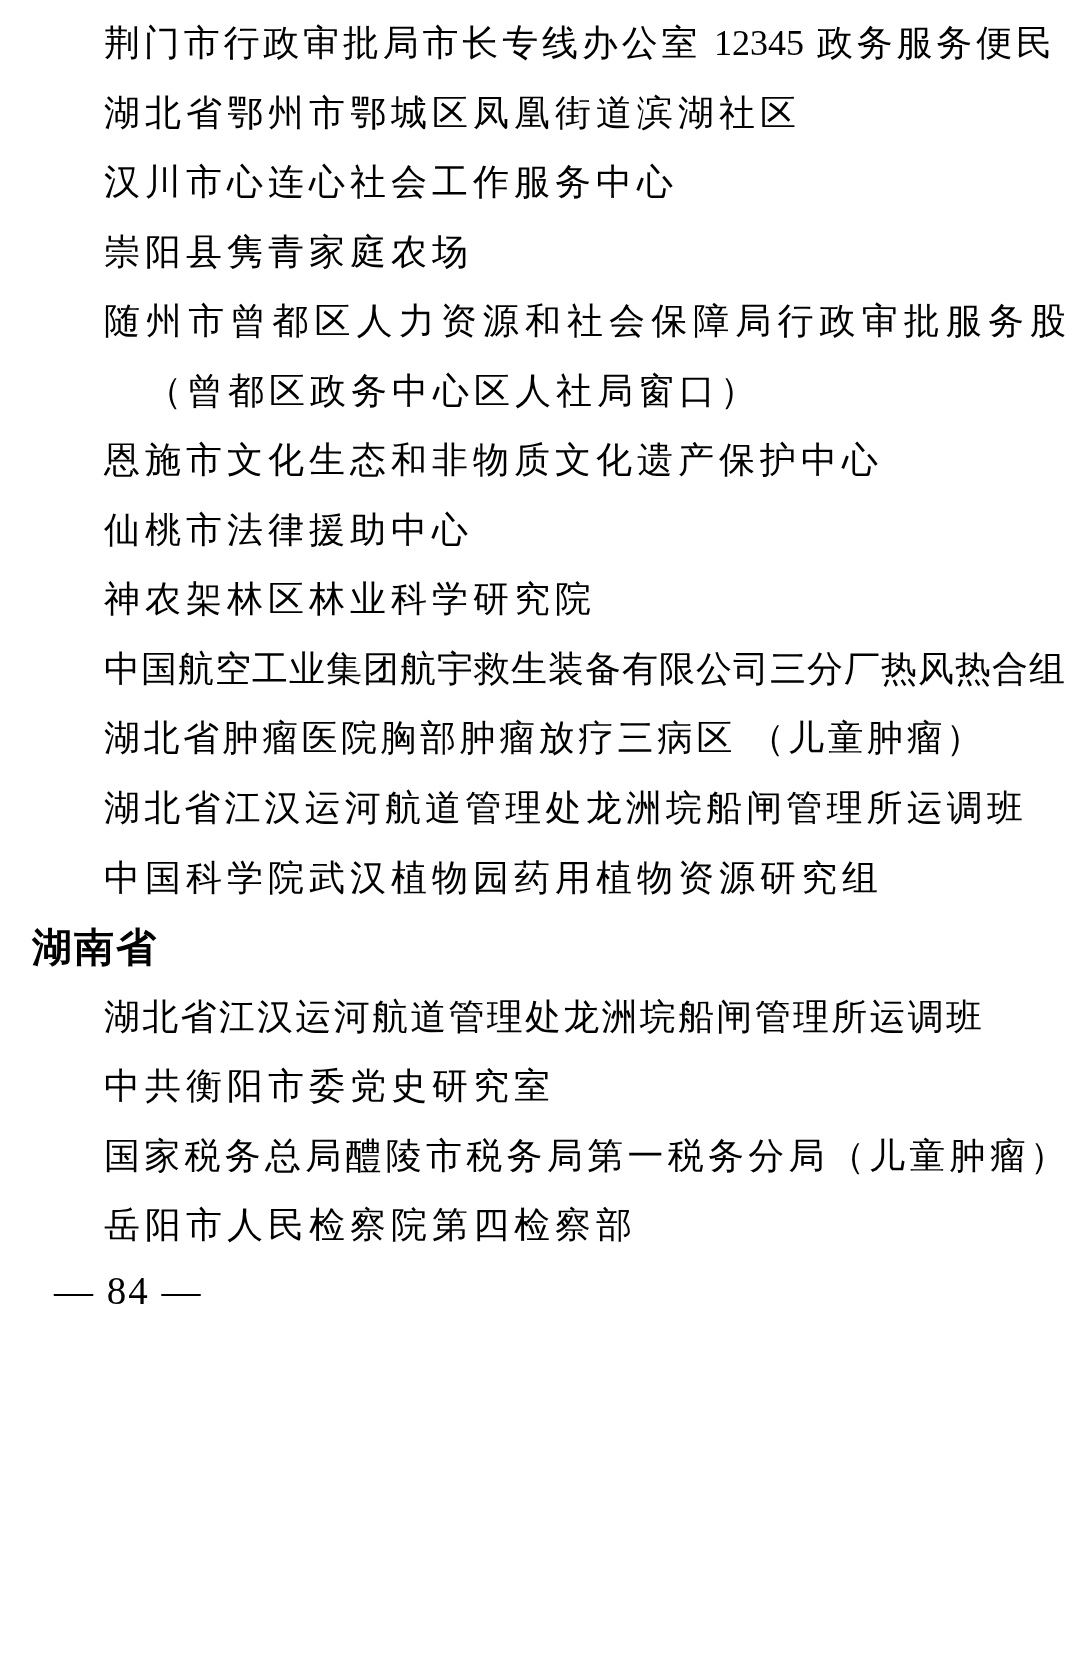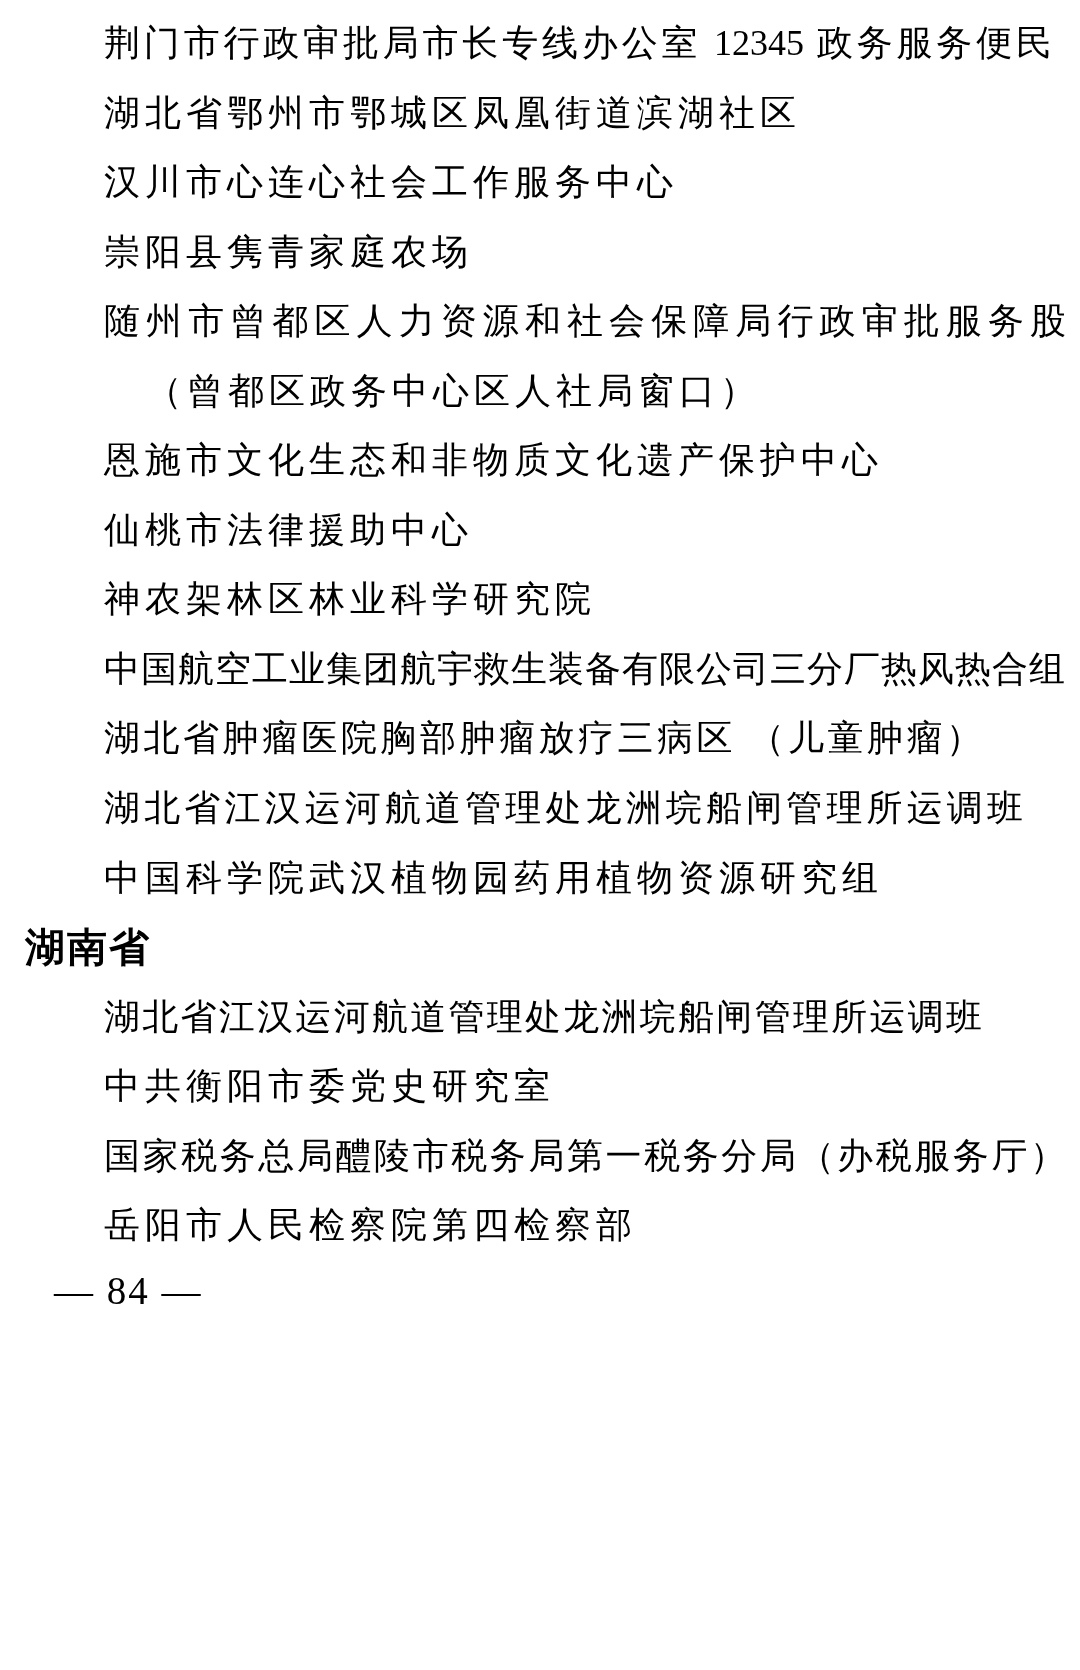--- a/index.html
+++ b/index.html
@@ -30,21 +30,21 @@
   
   .line.entry {
     margin-left: 104px;
   }
   
   .line.continuation {
     margin-left: 146px;
   }
   
   .line.heading {
-    margin-left: 25px;
+    margin-left: 32px;
     font-weight: bold;
     font-size: 40px;
     letter-spacing: 2px;
   }
   
   .line.spread-full, .line.spread-wide, .line.spread-long, .line.spread-medium {
     white-space: normal;
     text-align: justify;
     text-align-last: justify;
     letter-spacing: 0;
@@ -78,19 +78,19 @@
       <p class="line entry">恩施市文化生态和非物质文化遗产保护中心</p>
       <p class="line entry">仙桃市法律援助中心</p>
       <p class="line entry">神农架林区林业科学研究院</p>
       <p class="line entry compressed">中国航空工业集团航宇救生装备有限公司三分厂热风热合组</p>
       <p class="line entry spread-medium">湖北省肿瘤医院胸部肿瘤放疗三病区 （儿童肿瘤）</p>
       <p class="line entry spread-long">湖北省江汉运河航道管理处龙洲垸船闸管理所运调班</p>
       <p class="line entry">中国科学院武汉植物园药用植物资源研究组</p>
       <p class="line heading">湖南省</p>
       <p class="line entry spread-medium">湖北省江汉运河航道管理处龙洲垸船闸管理所运调班</p>
       <p class="line entry">中共衡阳市委党史研究室</p>
-      <p class="line entry spread-full">国家税务总局醴陵市税务局第一税务分局（办税服务厅）</p>
+      <p class="line entry spread-full">国家税务总局醴陵市税务局第一税务分局（儿童肿瘤）</p>
       <p class="line entry">岳阳市人民检察院第四检察部</p>
     </div>
   <div class="footer">
     <span>— 84 —</span>
   </div>
 </div>
 
 </body></html>

